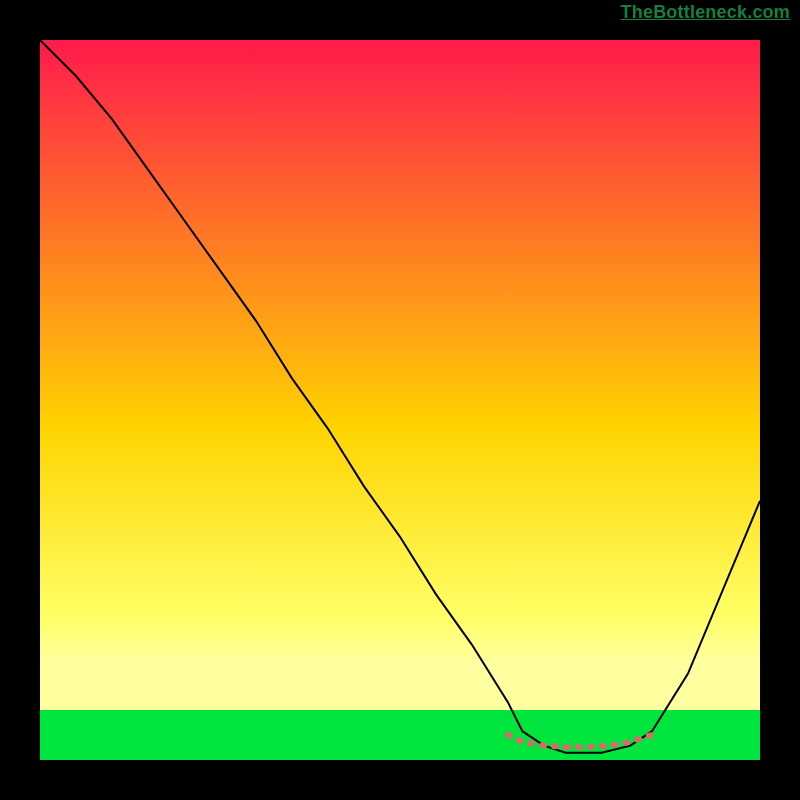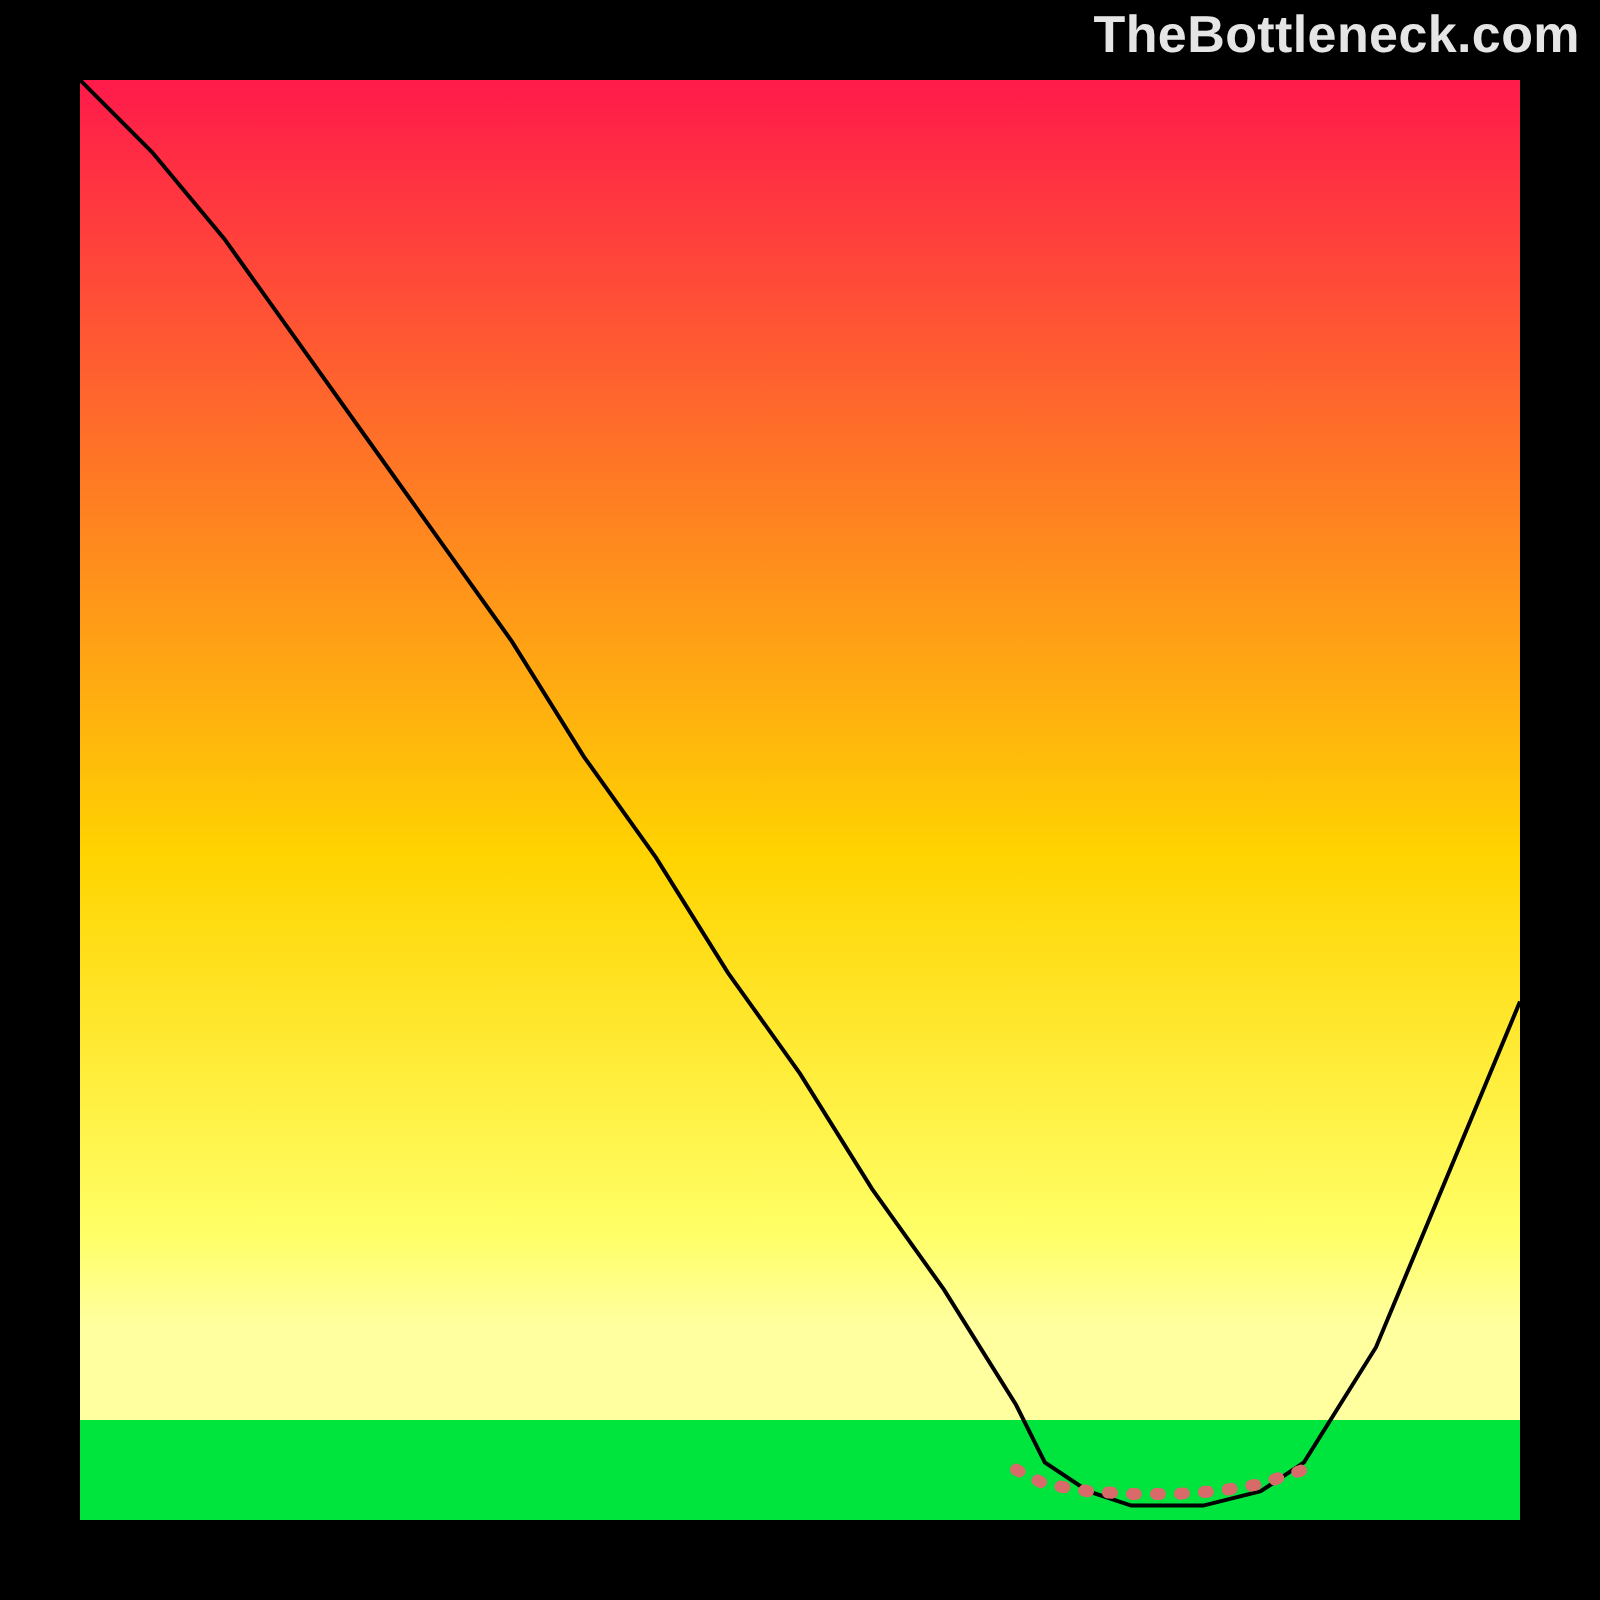--- a/index.html
+++ b/index.html
@@ -13,25 +13,26 @@
   }
   .wrap {
     position: relative;
     width: 800px;
     height: 800px;
   }
   .watermark {
     position: absolute;
     top: 2px;
     right: 10px;
-    font-size: 26px;
+    font-size: 18px;
     font-weight: 600;
-    color: #e5e5e5;
+    color: #15803d;
     letter-spacing: 0.2px;
     user-select: none;
+    text-decoration: underline;
   }
   .plot {
     position: absolute;
     left: 40px;
     top: 40px;
     width: 720px;
     height: 720px;
   }
   svg { display: block; }
 </style>

